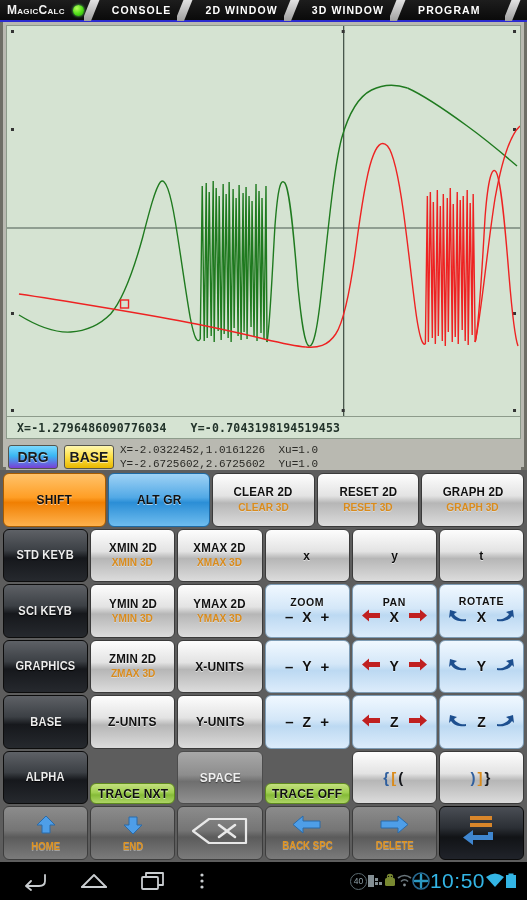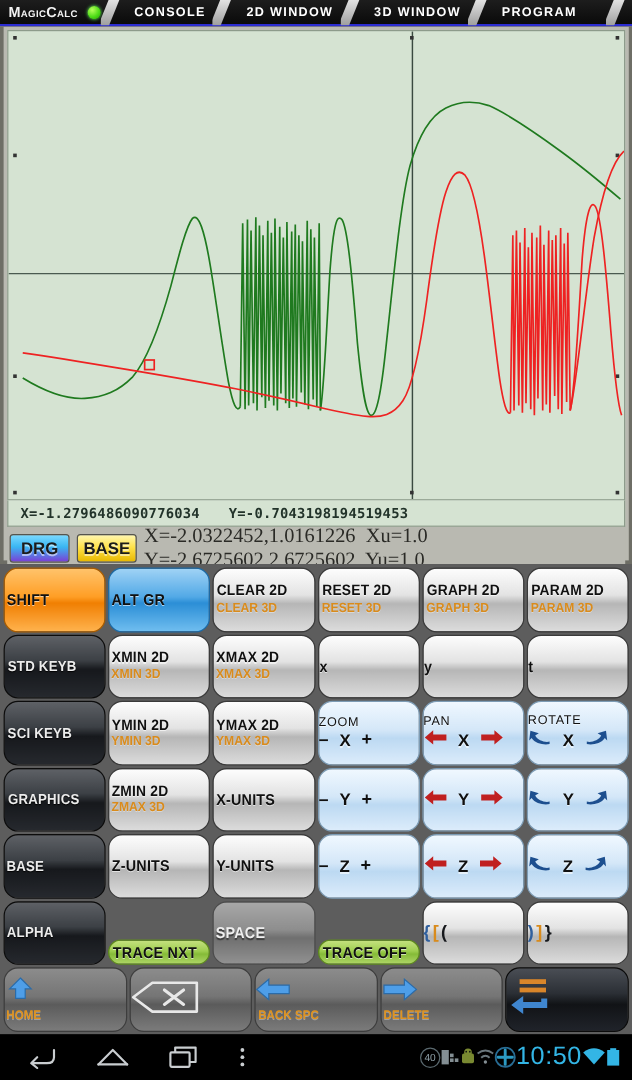--- a/index.html
+++ b/index.html
@@ -80,38 +80,38 @@
     width:50px; height:24px; margin-right:6px;
     border:1px solid #55554e; border-radius:3px;
     font-size:14px; font-weight:bold; color:#1b1b1b;
     display:flex; align-items:center; justify-content:center;
     font-family:"Liberation Sans", sans-serif;
     text-shadow:0 1px 0 rgba(255,255,255,.55);
   }
   .pillbtn.drg{ background:linear-gradient(180deg,#7ad9ff 0%,#39b6f2 45%,#7a3fd6 100%); }
   .pillbtn.base{ background:linear-gradient(180deg,#fff7b0 0%,#ffe24a 45%,#e8b800 100%); }
   #winvals{
-    font-family:Liberation Serif, serif;
-    font-size:17px; line-height:20px; color:#2a2a26;
+    font-family:Liberation Mono, monospace;
+    font-size:11px; line-height:14px; color:#2a2a26;
     white-space:pre;
   }
 
   
   #keypad{
     position:absolute; left:0; top:470px; width:527px; height:392px;
     background:#5d5d5d;
     padding:3px 3px 2px 3px;
     display:flex; flex-direction:column; gap:2px;
   }
   .krow{ display:flex; gap:2px; flex:1 1 0; }
   .key{
     flex:1 1 0; position:relative;
-    border-radius:12px;
+    border-radius:6px;
     display:flex; flex-direction:column;
-    align-items:flex-start; justify-content:center;
+    align-items:center; justify-content:center;
     line-height:1.05;
     border:1px solid #3a3a3a;
     overflow:hidden;
   }
   .key .lbl{
     font-size:13px; font-weight:bold; color:#101010;
     letter-spacing:.2px; white-space:nowrap;
     font-family:"Liberation Sans", sans-serif;
     text-shadow:0 1px 0 rgba(255,255,255,.6);
     font-stretch:condensed;
@@ -159,21 +159,21 @@
     background:linear-gradient(180deg,#8c8c8c 0%,#757575 45%,#5b5b5b 58%,#7b7b7b 100%);
     border:1px solid #3d3d3d;
   }
   .k-nav .sub{ color:#e0931f; font-size:10.5px; }
   .k-enter{
     background:linear-gradient(180deg,#4a4e55 0%,#2b2f35 40%,#111316 58%,#20232a 100%);
     border:1px solid #0a0a0a;
   }
 
   .twoline .lbl{ font-size:12.5px; }
-  .capline{ font-size:10.5px; font-weight:normal; color:#101010; letter-spacing:.6px;
+  .capline{ font-size:10.5px; font-weight:bold; color:#101010; letter-spacing:.6px;
             text-shadow:0 1px 0 rgba(255,255,255,.6); margin-bottom:1px;}
   .axisrow{ display:flex; align-items:center; justify-content:center; gap:9px; }
   .axisrow .sym{ font-size:14px; font-weight:bold; color:#101010;
                  text-shadow:0 1px 0 rgba(255,255,255,.6);}
   .axisrow .pm{ font-size:15px; font-weight:bold; color:#101010; }
   .brk{ font-size:15px; font-weight:bold; letter-spacing:2px; }
   .brk .b1{color:#2f5f9e;} .brk .b2{color:#d98b1c;} .brk .b3{color:#16181c;}
 
   
   #navbar{
@@ -298,24 +298,20 @@
         <div class="sub">CLEAR 3D</div>
       </div>
       <div class="key k-grey twoline">
         <div class="lbl">RESET 2D</div>
         <div class="sub">RESET 3D</div>
       </div>
       <div class="key k-grey twoline">
         <div class="lbl">GRAPH 2D</div>
         <div class="sub">GRAPH 3D</div>
       </div>
-      <div class="key k-grey twoline">
-        <div class="lbl">PARAM 2D</div>
-        <div class="sub">PARAM 3D</div>
-      </div>
     </div>
     <div class="krow">
       <div class="key k-dark">
         <div class="lbl">STD KEYB</div>
       </div>
       <div class="key k-grey twoline">
         <div class="lbl">XMIN 2D</div>
         <div class="sub">XMIN 3D</div>
       </div>
       <div class="key k-grey twoline">
@@ -477,20 +473,26 @@
       <div class="key k-grey">
         <div class="brk"><span class="b1">)</span><span class="b2">]</span><span class="b3">}</span></div>
       </div>
     </div>
     <div class="krow">
       <div class="key k-nav twoline">
         <div><svg width="26" height="20" viewBox="0 0 26 20">
             <path d="M13,1 L22,10 L17,10 L17,18 L9,18 L9,10 L4,10 Z" fill="#4e9ee8" stroke="#2b6ba8" stroke-width="1"></path>
           </svg></div>
         <div class="sub">HOME</div>
+      </div>
+      <div class="key k-nav twoline">
+        <div><svg width="26" height="20" viewBox="0 0 26 20">
+            <path d="M13,19 L4,10 L9,10 L9,2 L17,2 L17,10 L22,10 Z" fill="#4e9ee8" stroke="#2b6ba8" stroke-width="1"></path>
+          </svg></div>
+        <div class="sub">END</div>
       </div>
       <div class="key k-nav">
         <div><svg width="58" height="28" viewBox="0 0 58 28">
             <path d="M18,2 L55,2 L55,26 L18,26 L2,14 Z" fill="none" stroke="#e8e8e8" stroke-width="2.2" stroke-linejoin="round"></path>
             <path d="M28,8 L44,20 M44,8 L28,20" stroke="#e8e8e8" stroke-width="2.6" stroke-linecap="round"></path>
           </svg></div>
       </div>
       <div class="key k-nav twoline">
         <div><svg width="30" height="19" viewBox="0 0 30 19">
             <path d="M1,9.5 L11,1 L11,6 L28,6 L28,13 L11,13 L11,18 Z" fill="#4e9ee8" stroke="#2b6ba8" stroke-width="1"></path>

